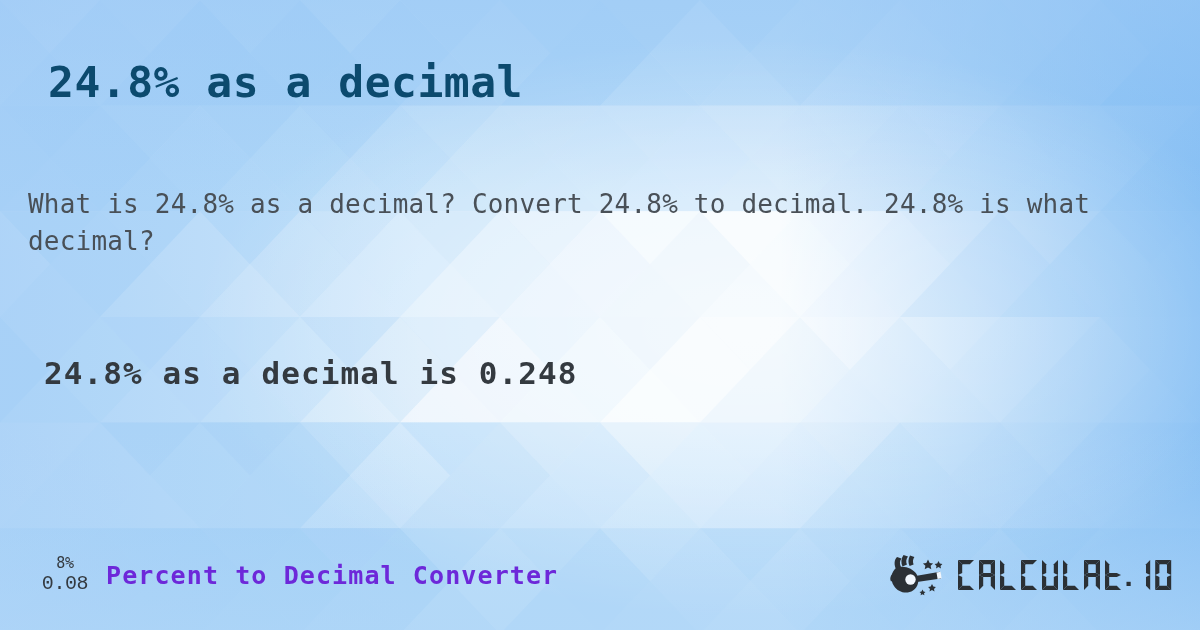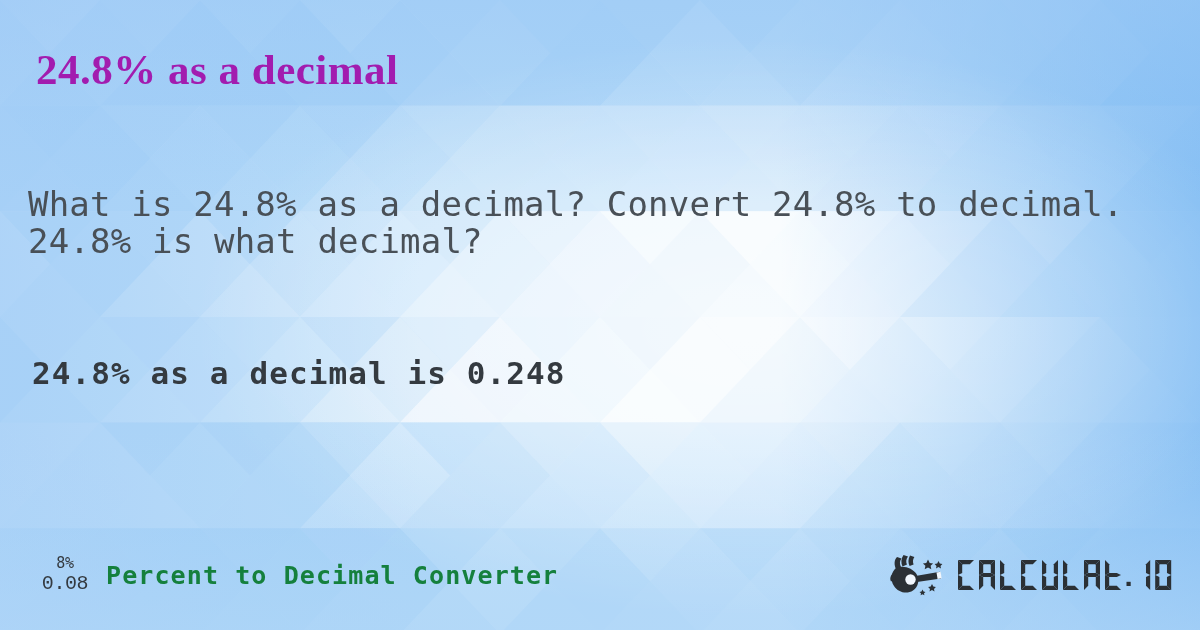--- a/index.html
+++ b/index.html
@@ -36,46 +36,45 @@
   #content {
     position: absolute;
     inset: 0;
     z-index: 3;
   }
 
   .page-title {
     position: absolute;
     left: 36px;
     top: 44px;
-    margin: 0;
+    margin: 12px;
     font-size: 43px;
     line-height: 52px;
     font-weight: 700;
     letter-spacing: 0.5px;
-    color: #a21caf;
+    color: #0c4a6e;
     white-space: nowrap;
-    font-family: Liberation Serif, serif;
   }
 
   .description {
     position: absolute;
     left: 28px;
     top: 186px;
     width: 1150px;
     margin: 0;
-    font-size: 34px;
+    font-size: 26px;
     line-height: 37px;
     font-weight: 400;
     color: #495057;
     letter-spacing: 0.2px;
   }
 
   .answer {
     position: absolute;
-    left: 32px;
+    left: 44px;
     top: 353px;
     margin: 0;
     font-size: 31px;
     line-height: 40px;
     font-weight: 700;
     letter-spacing: 1.1px;
     color: #343a40;
     white-space: nowrap;
     text-align: center;
   }
@@ -116,21 +115,21 @@
   .conv-icon .bot {
     font-size: 20px;
     letter-spacing: -0.4px;
     font-family: Liberation Mono, monospace;
   }
 
   .footer-title {
     font-size: 25px;
     font-weight: 700;
     letter-spacing: 1.1px;
-    color: #15803d;
+    color: #6d28d9;
     margin-left: 10px;
     white-space: nowrap;
   }
 
   .brand {
     display: flex;
     align-items: center;
     gap: 8px;
   }
   .brand-mark {

